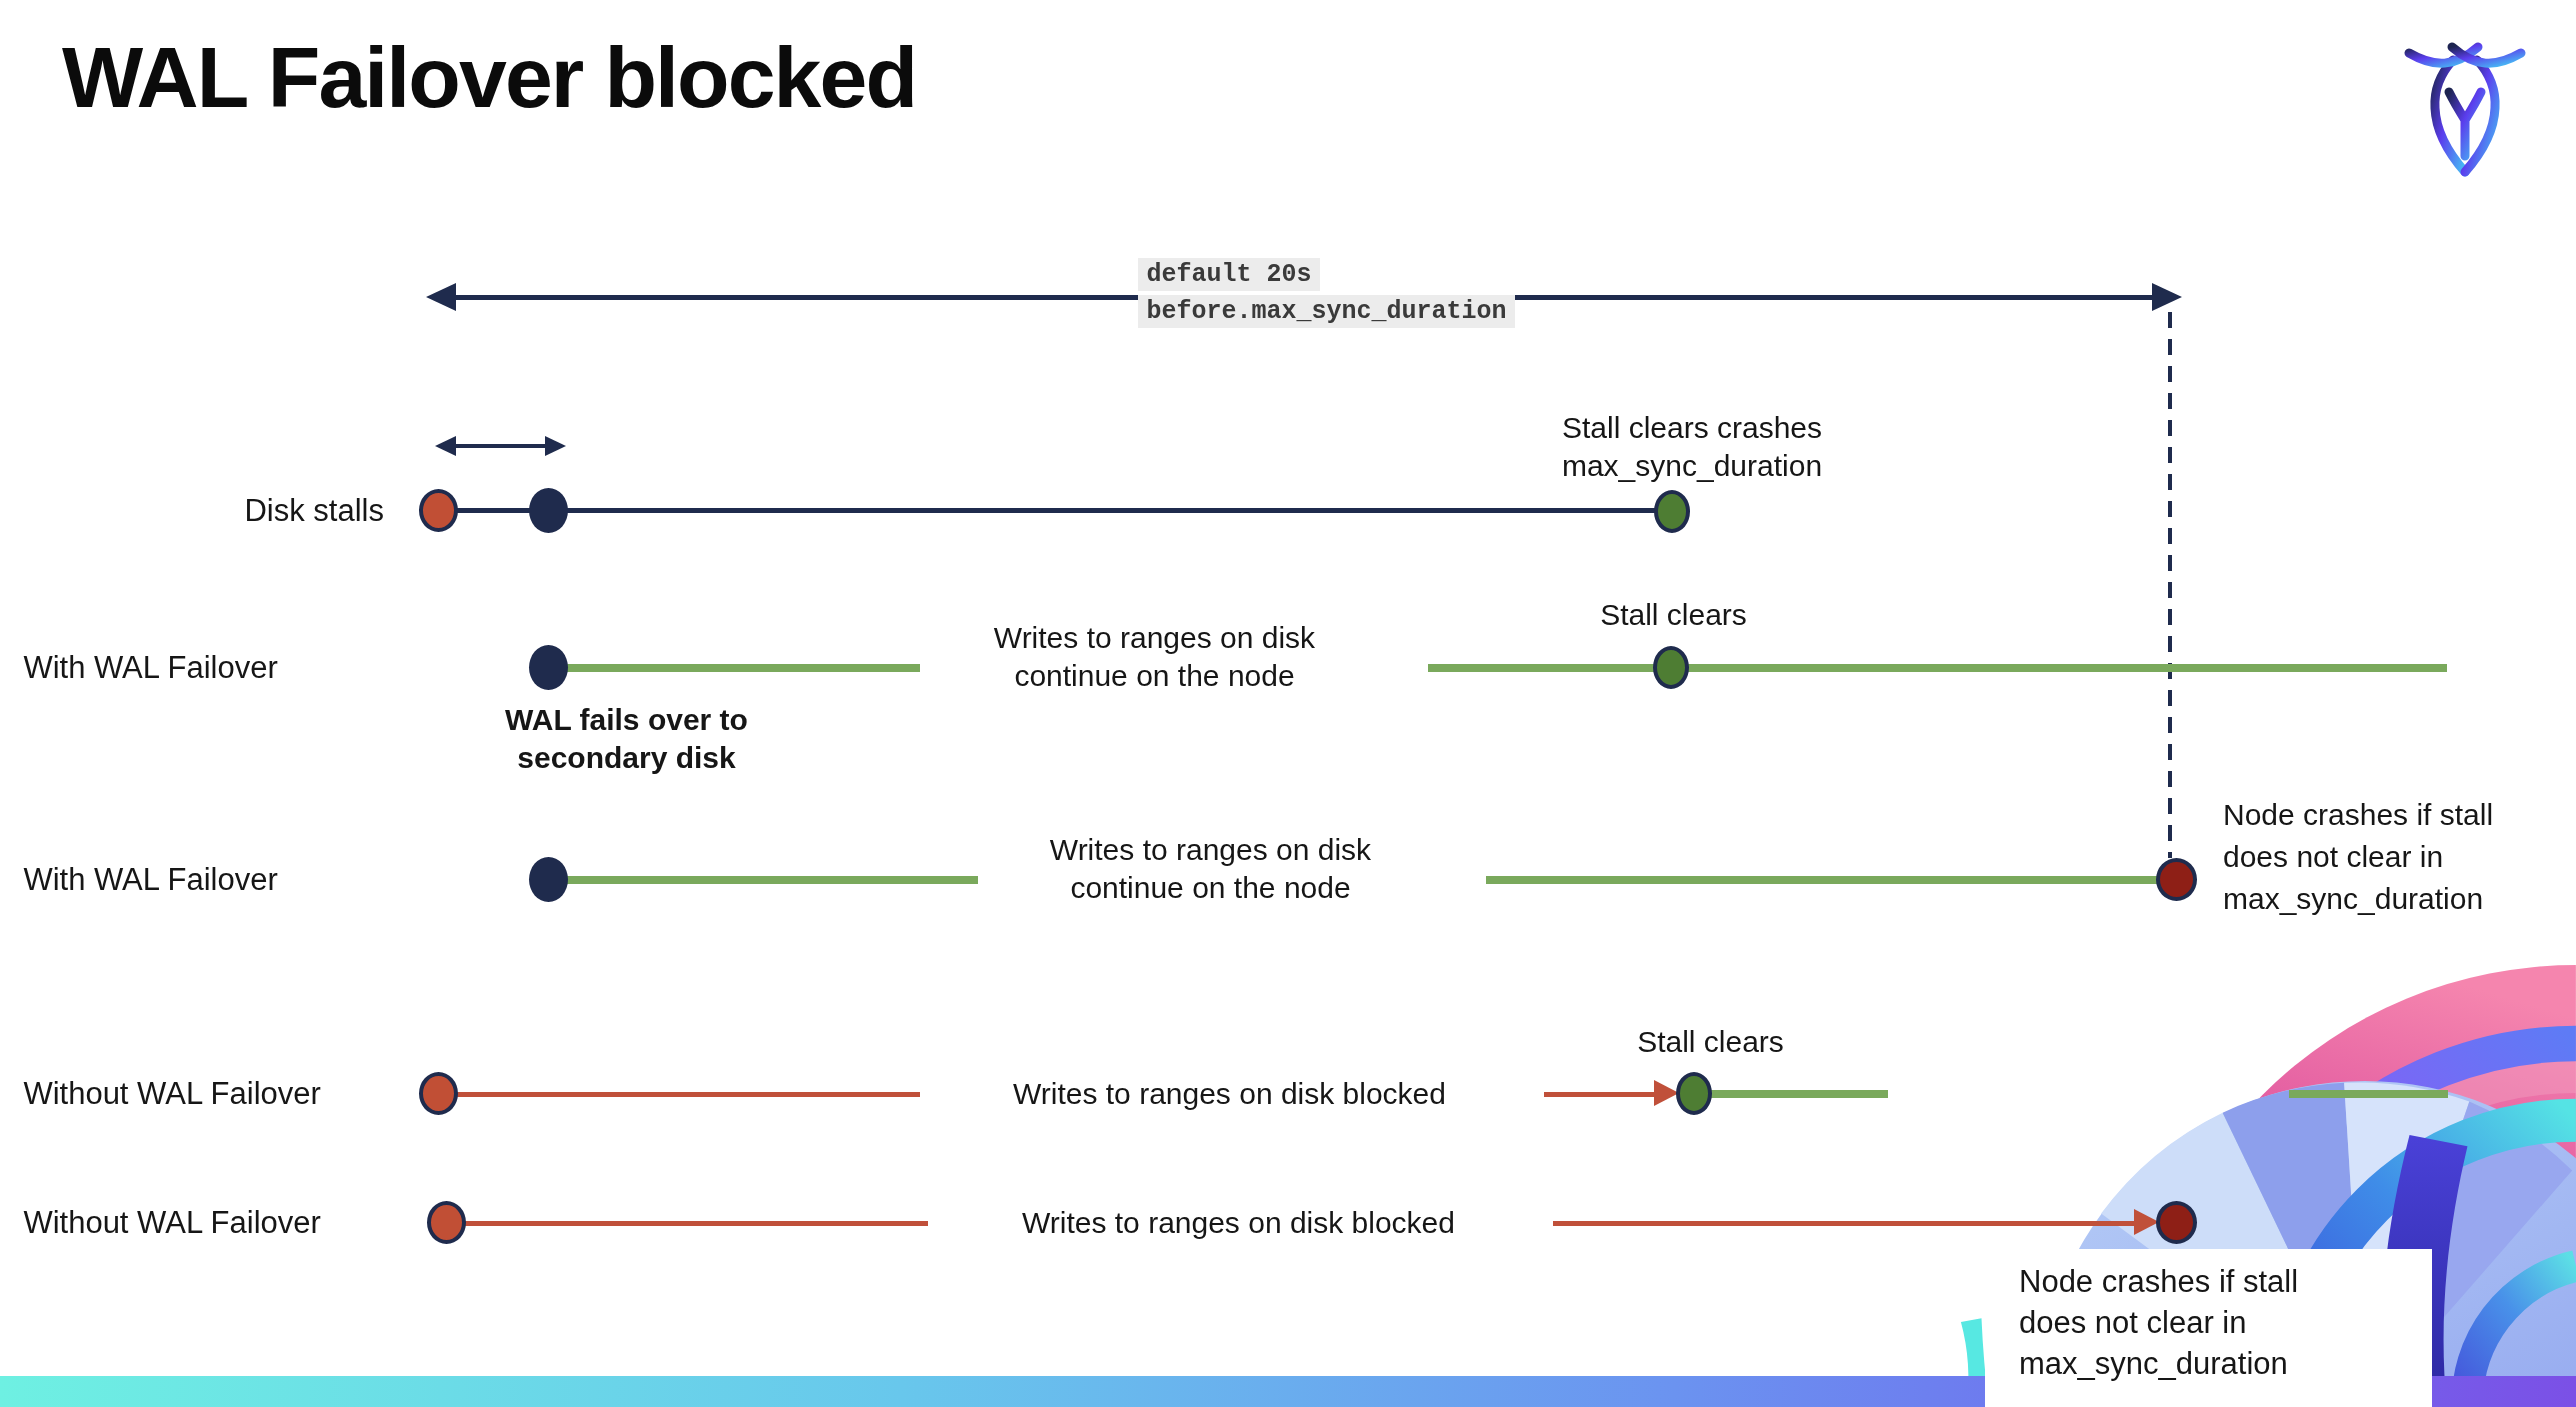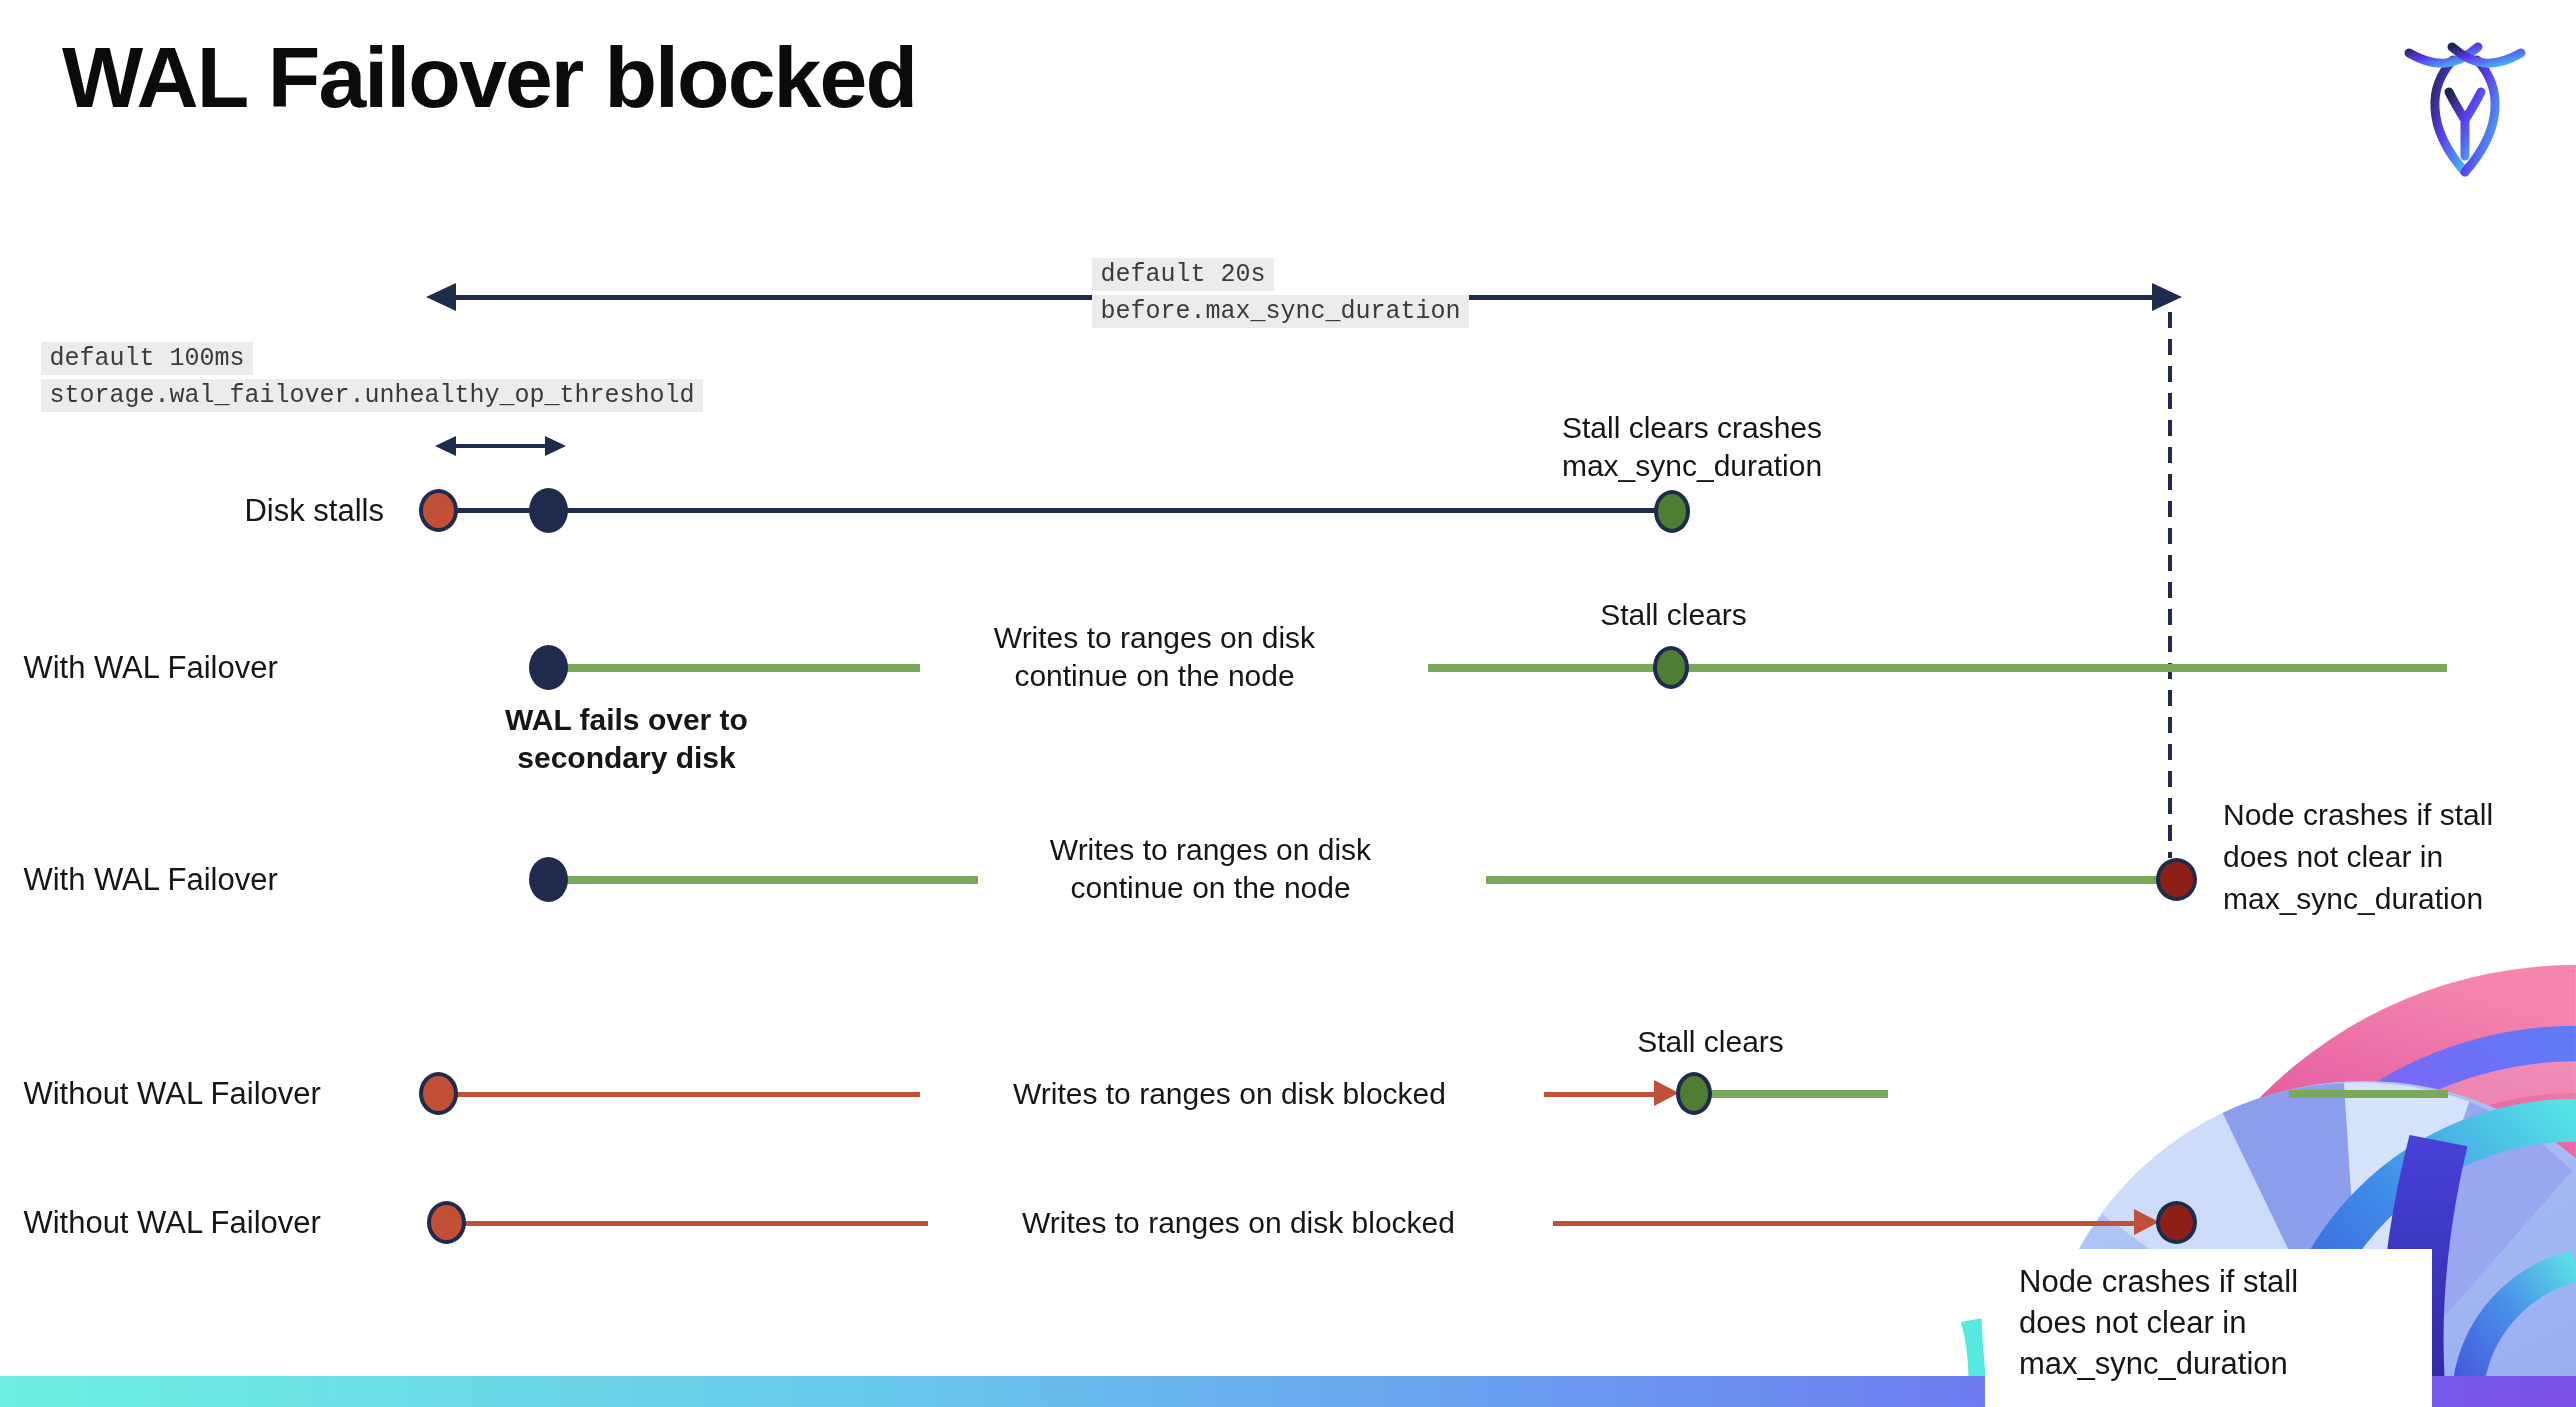--- a/index.html
+++ b/index.html
@@ -112,29 +112,25 @@
       <path d="M60,140 C74,124 89,101 90,76 C91,58 85,42 72,28"></path>
       <path d="M4,21 C30,36 50,35 73,15"></path>
       <path d="M116,21 C90,36 70,35 47,15"></path>
       <path d="M60,124 L60,88 M60,88 Q50,72 44,60 M60,88 Q70,72 76,60"></path>
     </g>
   </svg>
 
   <div class="hline navy-line" style="left:439px;top:295px;width:1727px;"></div>
   <div class="tri navy-left" style="left:426px;top:283px;"></div>
   <div class="tri navy-right" style="left:2152px;top:283px;"></div>
-  <div class="code-label" style="left:1092px;top:258px;">
+  <div class="code-label" style="left:1138px;top:258px;font-weight:bold;">
     <span>default 20s</span>
     <span>before.max_sync_duration</span>
   </div>
 
-  <div class="code-label" style="left:41px;top:342px;">
-    <span>default 100ms</span>
-    <span>storage.wal_failover.unhealthy_op_threshold</span>
-  </div>
   <div class="hline navy-line" style="left:451px;top:444px;width:97px;height:3.7px;"></div>
   <div class="tri navy-left-sm" style="left:435px;top:436px;"></div>
   <div class="tri navy-right-sm" style="left:545px;top:436px;"></div>
 
   <div class="dash-v" style="left:2168px;top:312px;height:546px;"></div>
 
   <div class="row-label" style="left:150px;top:493px;width:234px;">Disk stalls</div>
   <div class="hline navy-line" style="left:437px;top:508px;width:1235px;"></div>
   <div class="dot red" style="left:419px;top:489px;"></div>
   <div class="dot navy" style="left:529px;top:488px;"></div>

